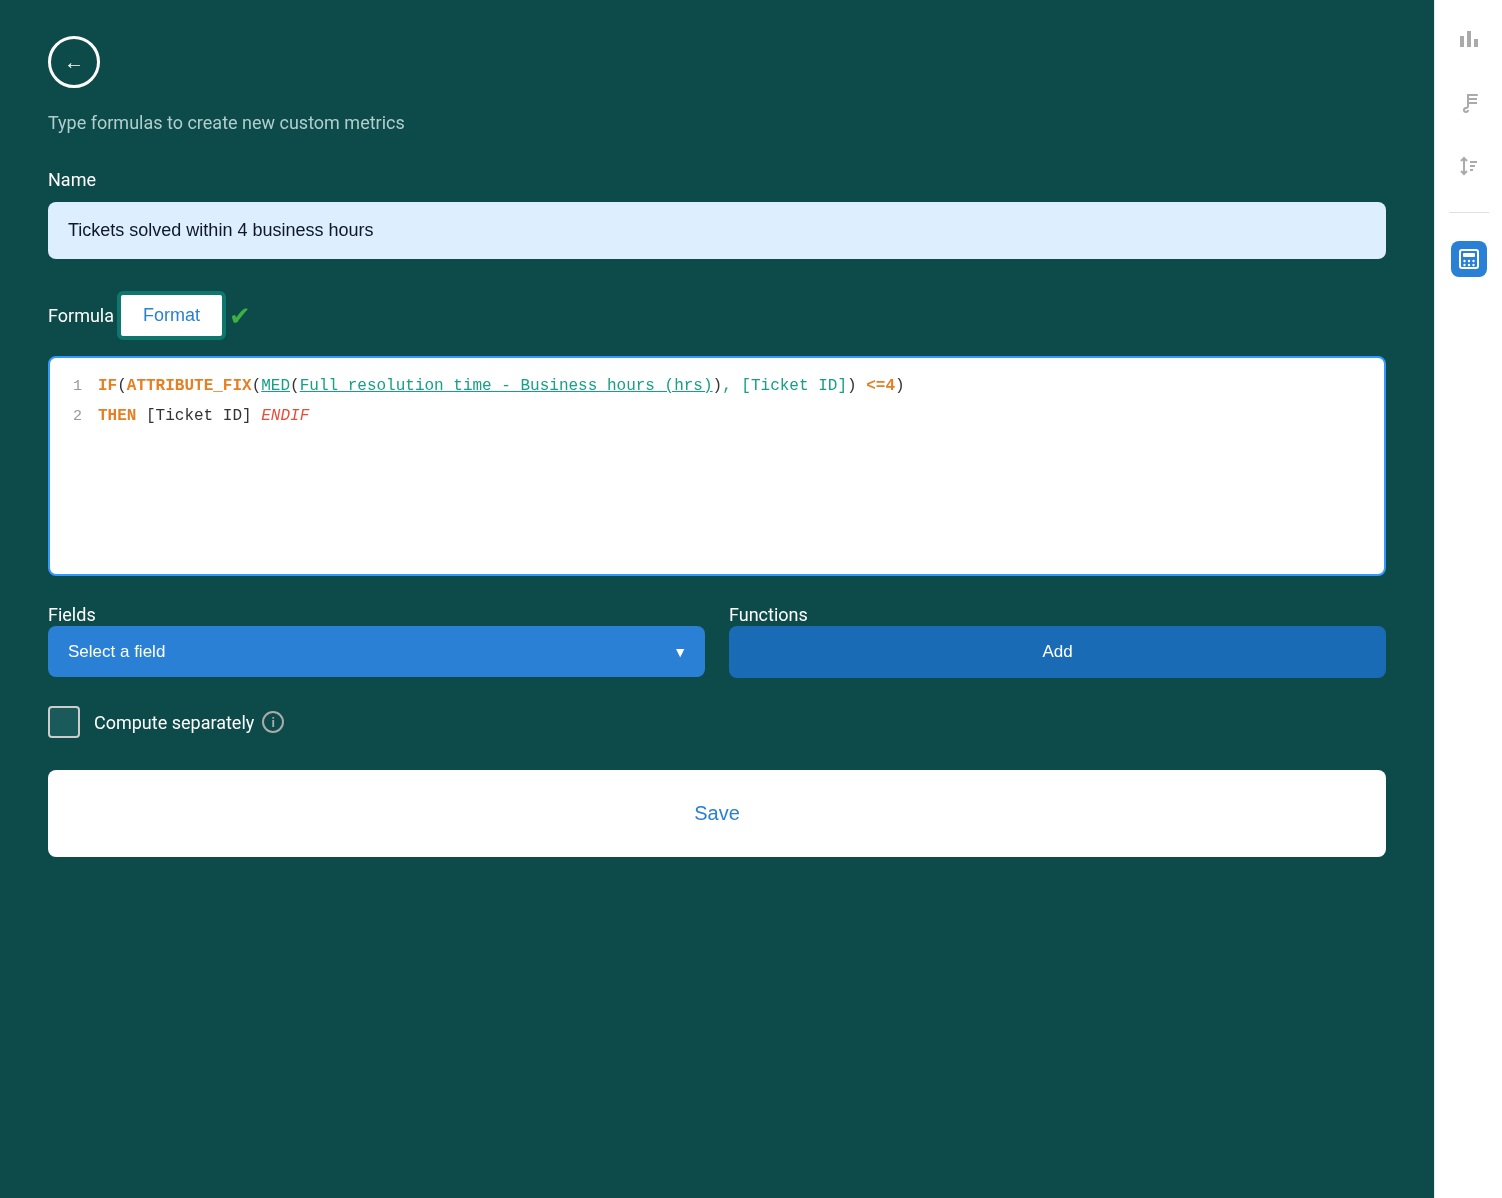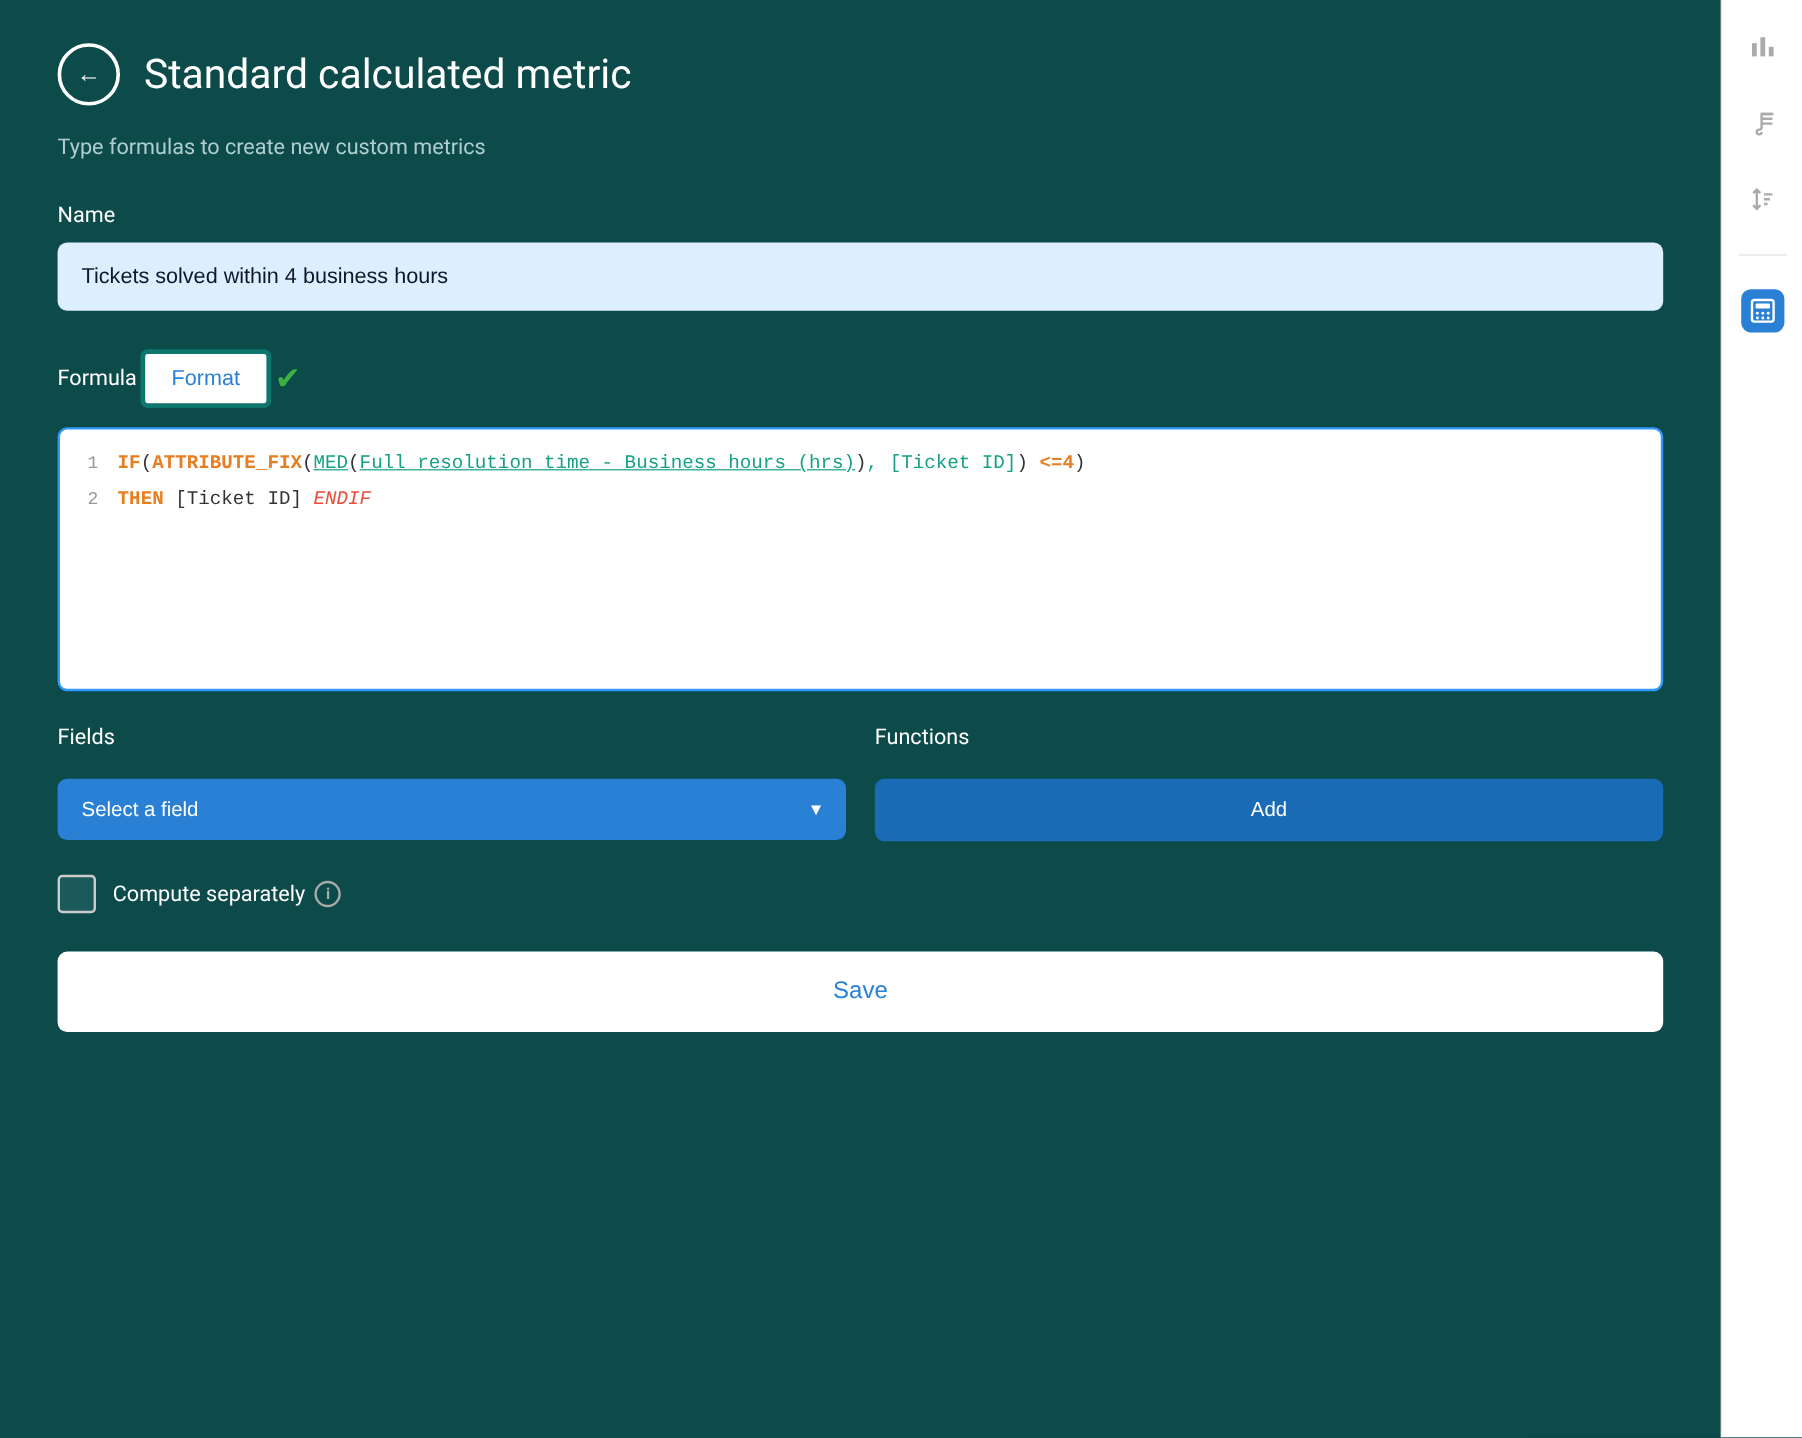--- a/index.html
+++ b/index.html
@@ -142,21 +142,21 @@
       margin-bottom: 28px;
     }
 
     .fields-col, .functions-col {
       flex: 1;
     }
 
     .col-label {
       font-size: 18px;
       color: white;
-      margin-bottom: 24px;
+      margin-bottom: 1px;
     }
 
     .select-wrapper {
       position: relative;
     }
 
     .select-wrapper select {
       width: 100%;
       background: #2980d4;
       color: white;
@@ -229,21 +229,21 @@
       font-weight: bold;
       cursor: pointer;
     }
 
     .save-button {
       width: 100%;
       background: white;
       color: #2980d4;
       border: none;
       border-radius: 8px;
-      padding: 22px;
+      padding: 32px;
       font-size: 20px;
       cursor: pointer;
       font-weight: 400;
     }
 
     .sidebar {
       width: 68px;
       background: white;
       display: flex;
       flex-direction: column;
@@ -273,21 +273,20 @@
 </head>
 <body>
 
 <div class="main-content">
 
   
   <div class="header">
     <button class="back-button">
       <span style="font-size:20px;">←</span>
     </button>
-    <h1 class="page-title">Standard calculated metric</h1>
   </div>
 
   
   <p class="subtitle">Type formulas to create new custom metrics</p>
 
   
   <div>
     <div class="field-label">Name</div>
     <input class="name-input" type="text" value="Tickets solved within 4 business hours" style="">
   </div>

